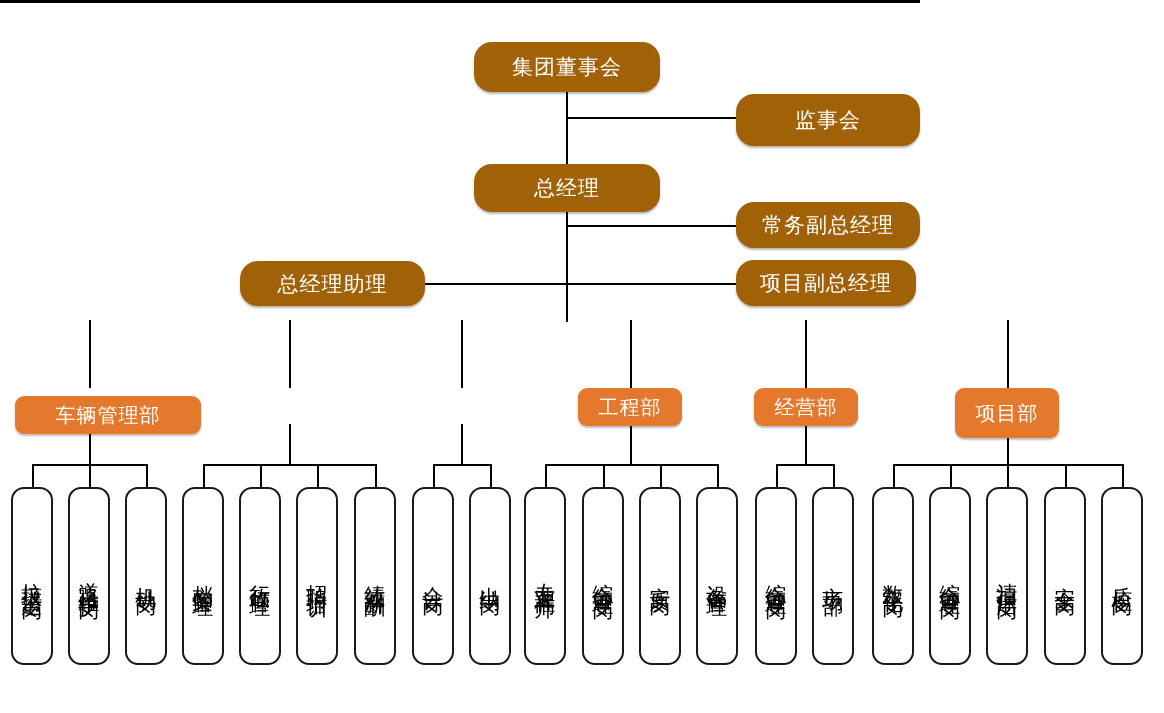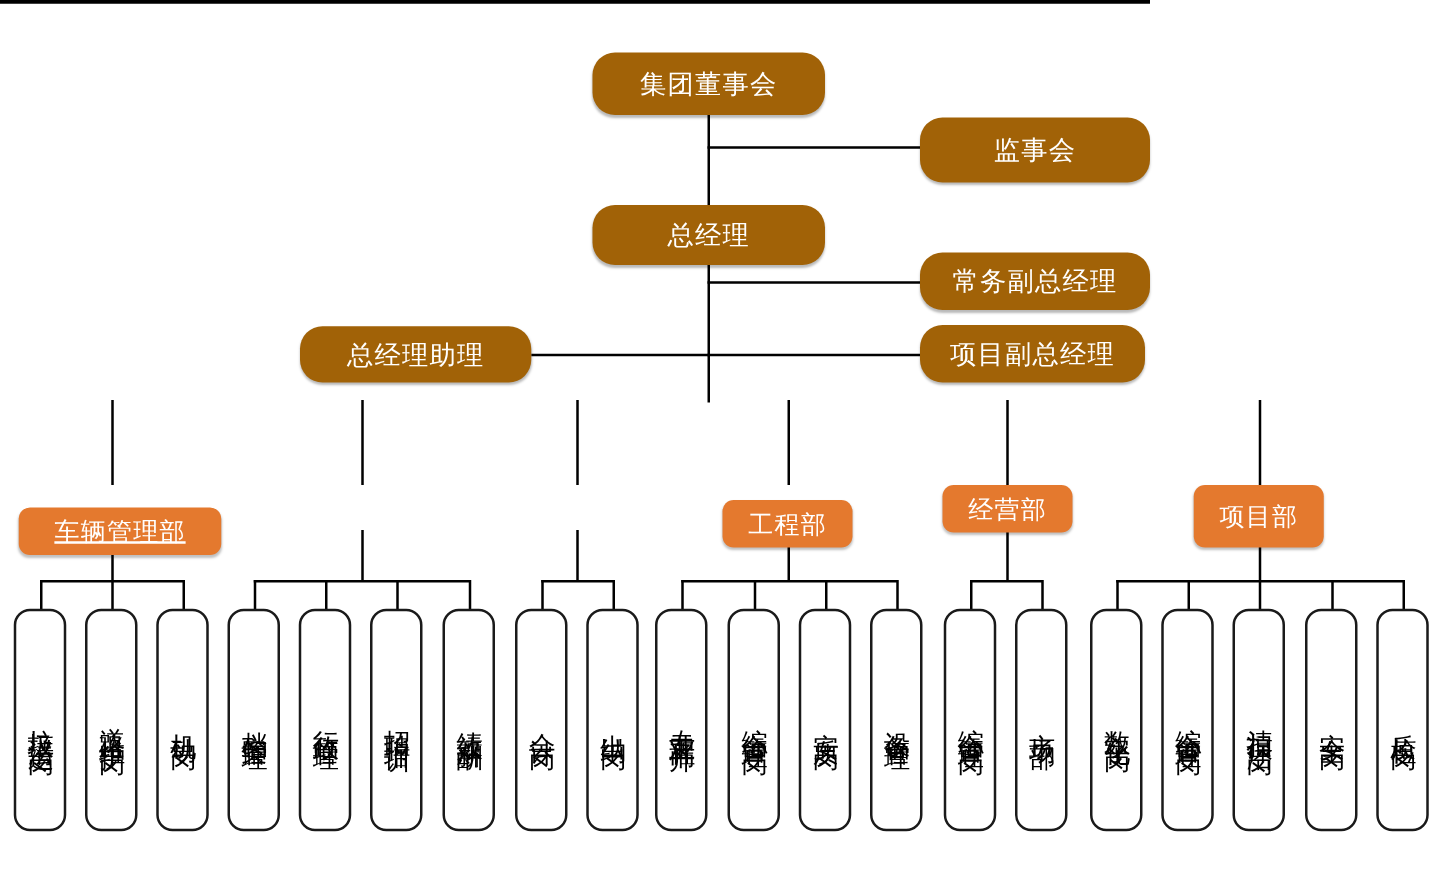--- a/index.html
+++ b/index.html
@@ -150,25 +150,25 @@
   <div class="node-blue" style="left:736px; top:94px; width:184px; height:52px;">监事会</div>
 
   <div class="node-blue" style="left:474px; top:164px; width:186px; height:48px;">总经理</div>
 
   <div class="node-blue" style="left:736px; top:202px; width:184px; height:46px;">常务副总经理</div>
 
   <div class="node-blue" style="left:736px; top:260px; width:180px; height:46px;">项目副总经理</div>
 
   <div class="node-blue" style="left:240px; top:261px; width:185px; height:45px;">总经理助理</div>
 
-  <div class="node-orange" style="left:15px; top:406px; width:162px; height:38px;text-decoration:underline;">车辆管理部</div>
-
-
-
-  <div class="node-orange" style="left:578px; top:400px; width:104px; height:38px;">工程部</div>
+  <div class="node-orange" style="left:15px; top:396px; width:186px; height:38px;">车辆管理部</div>
+
+
+
+  <div class="node-orange" style="left:578px; top:388px; width:104px; height:38px;">工程部</div>
 
   <div class="node-orange" style="left:754px; top:388px; width:104px; height:38px;">经营部</div>
 
   <div class="node-orange" style="left:955px; top:388px; width:104px; height:50px;">项目部</div>
 
   <div class="node-leaf" style="left:11px;">
     <span class="vtext">垃圾清运岗</span>
   </div>
   <div class="node-leaf" style="left:68px;">
     <span class="vtext">道路维护岗</span>

